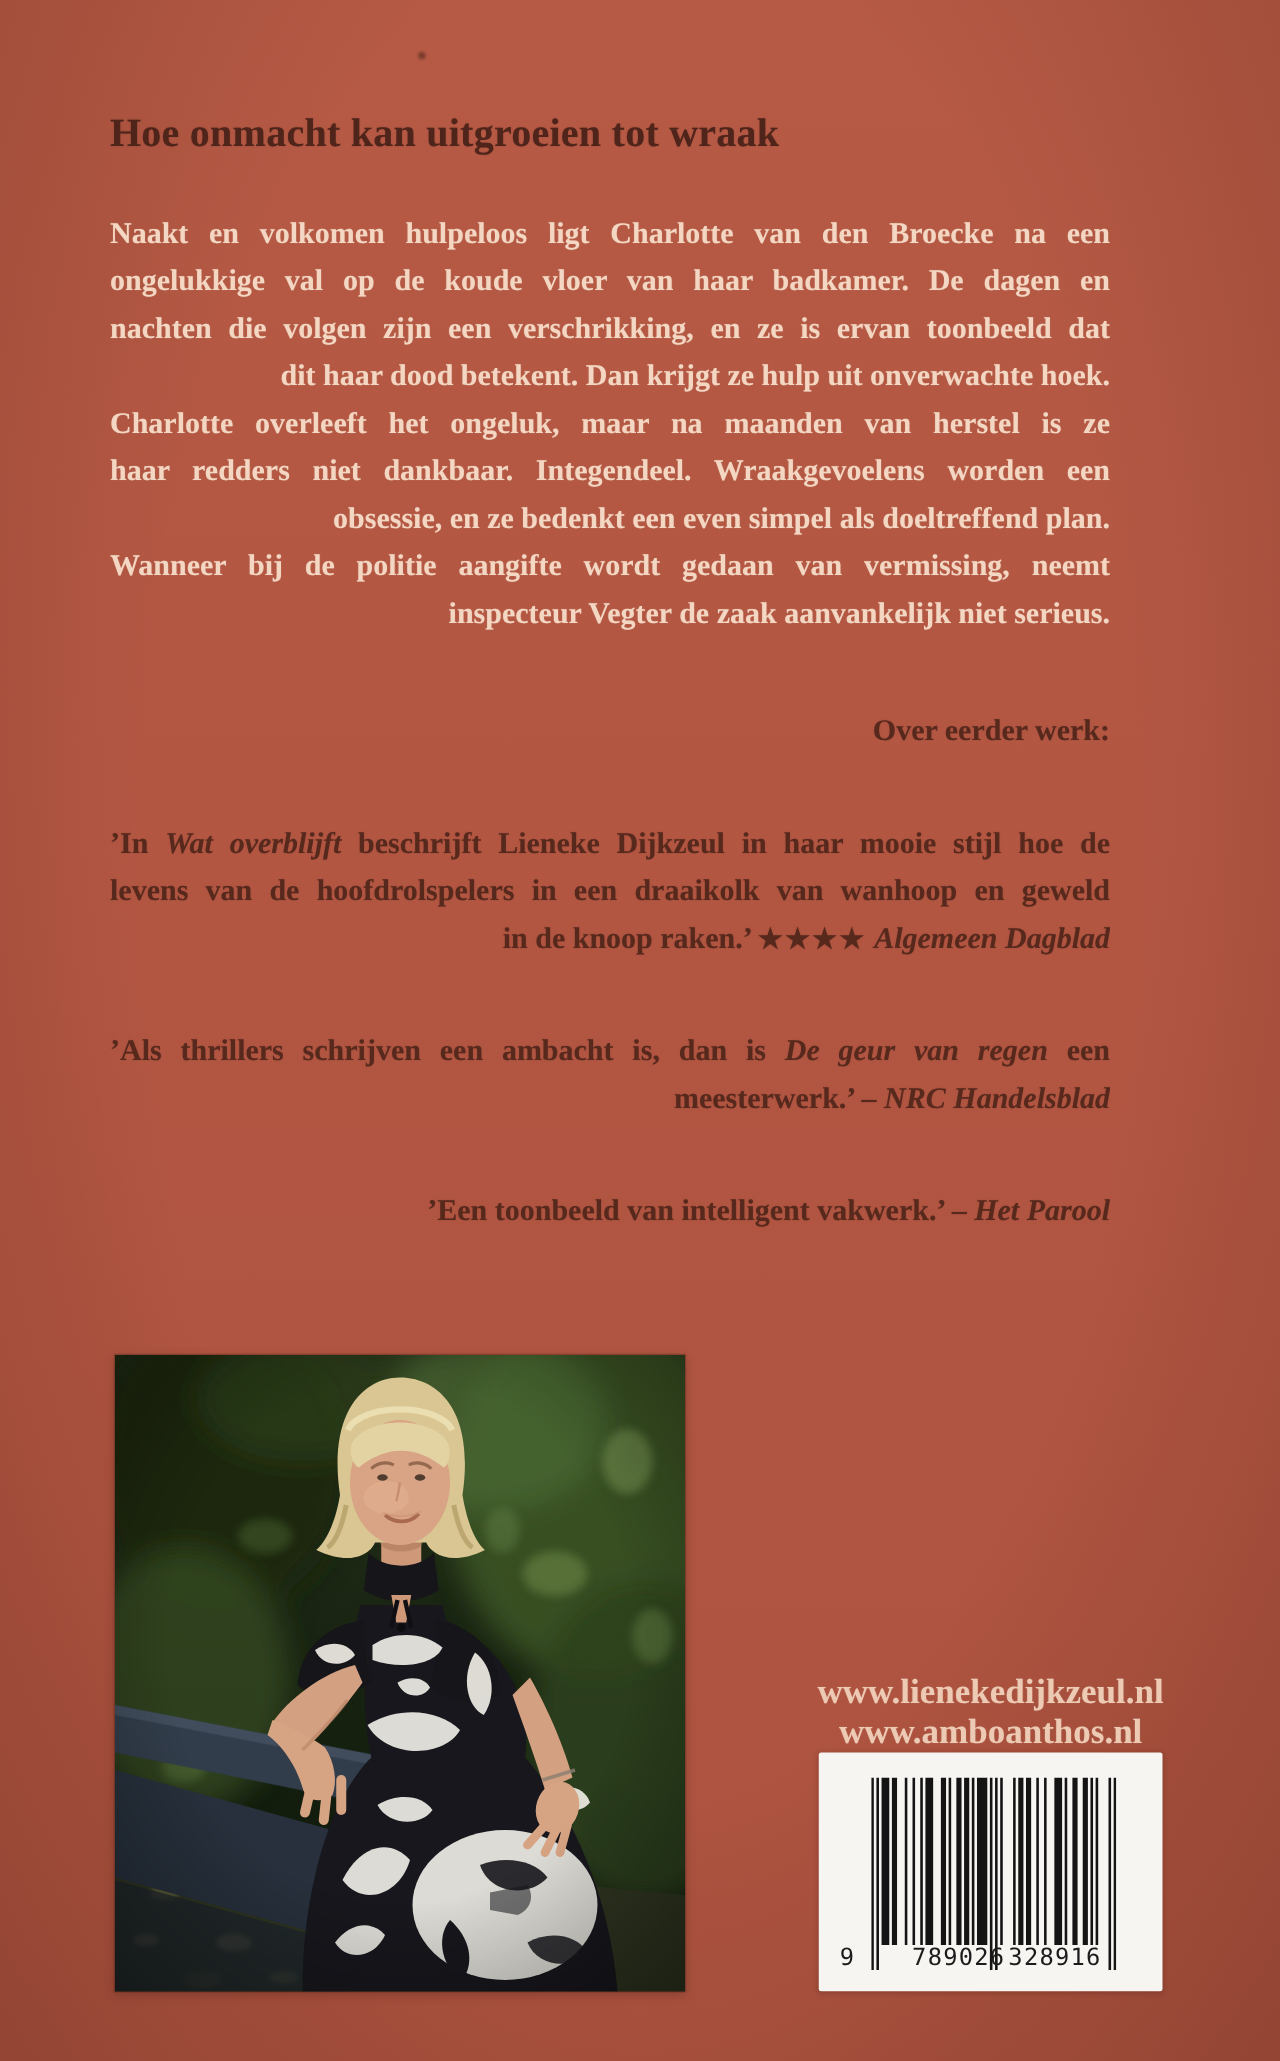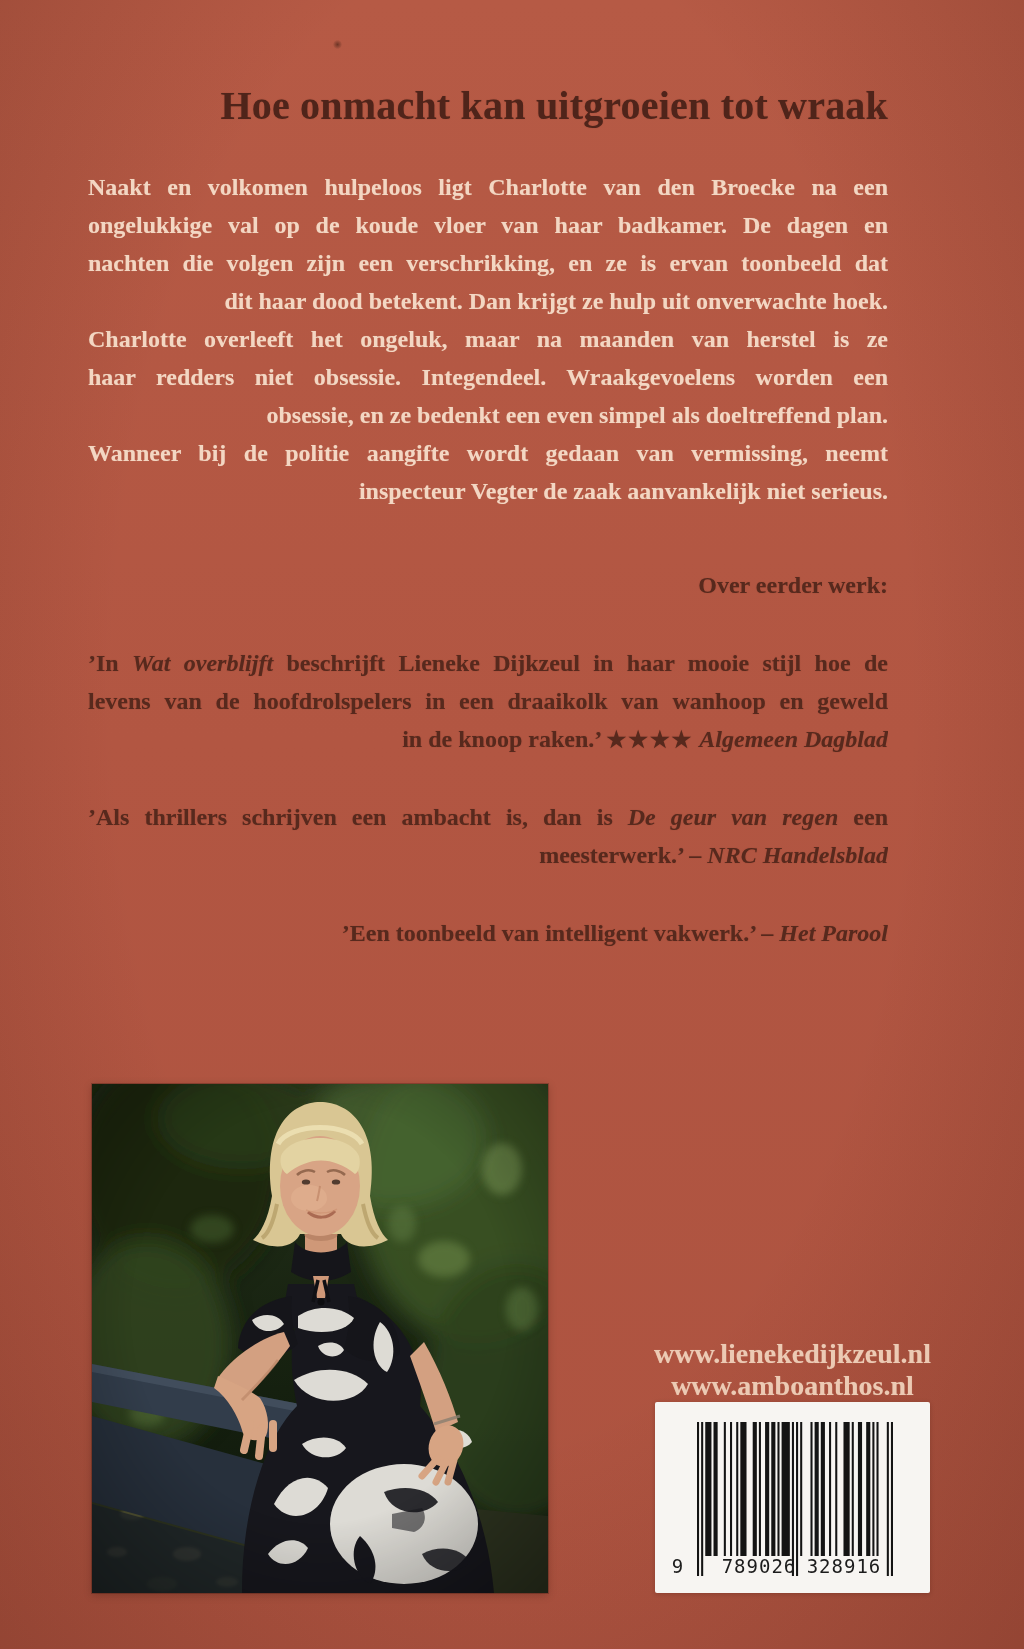--- a/index.html
+++ b/index.html
@@ -10,31 +10,31 @@
     background:
       radial-gradient(ellipse at 50% 42%, rgba(0,0,0,0) 55%, rgba(58,18,8,0.22) 100%),
       linear-gradient(180deg,#b65a45 0%, #b25642 45%, #ad5340 100%);
     overflow:hidden;
     font-family:"Liberation Serif","DejaVu Serif",serif;
   }
   .speck{position:absolute;left:333px;top:40px;width:9px;height:9px;border-radius:50%;
     background:radial-gradient(circle,#6e3526 0%, rgba(110,53,38,0) 75%);}
   .tagline{
     position:absolute;left:88px;top:86px;width:800px;
-    text-align:right;font-weight:bold;font-size:40px;line-height:40px;
+    text-align:left;font-weight:bold;font-size:32px;line-height:40px;
     color:#4f241a;letter-spacing:.2px;
     text-shadow:0 0 1px rgba(79,36,26,.4);
   }
   .textcol{position:absolute;left:88px;width:800px;}
   .synopsis{top:168px;color:#f3d7c3;text-shadow:0 0 1px rgba(243,215,195,.35);}
   .reviews{top:566px;color:#57291d;text-shadow:0 0 1px rgba(87,41,29,.35);}
   .line{font-size:24px;font-weight:bold;line-height:38px;height:38px;overflow:hidden;}
   .jl{text-align:justify;text-align-last:justify;}
   .ll{text-align:right;}
-  .rev-item{margin-top:40px;}
+  .rev-item{margin-top:52px;}
   .rev-head{margin-top:0;font-family:Liberation Serif, serif;}
   .it{font-style:italic;}
   .src{font-style:italic;font-weight:bold;}
   .stars{font-size:22px;letter-spacing:2px;}
   .photo{
     position:absolute;left:92px;top:1084px;width:456px;height:509px;
     box-shadow:0 0 0 1px rgba(40,15,8,.25), 0 2px 8px rgba(40,10,5,.25);
     background:#16200f;
   }
   .photo svg{display:block;width:100%;height:100%;}
@@ -51,42 +51,42 @@
   }
   .bars{position:absolute;left:42px;top:20px;width:196px;height:154px;}
   .bars svg{display:block;width:196px;height:154px;}
   .bcnum{
     position:absolute;top:152px;height:24px;
     font-family:"DejaVu Sans Mono","Liberation Mono",monospace;
     font-size:19px;line-height:24px;color:#1c1c1c;letter-spacing:1px;
     text-align:center;
   }
   .bc9{left:8px;width:30px;}
-  .bcleft{left:64px;width:80px;}
+  .bcleft{left:48px;width:80px;padding-left:24px;}
   .bcright{left:144px;width:90px;}
 </style>
 </head>
 <body>
 
 <div class="cover">
 
   <div class="speck"></div>
 
   <div class="tagline">Hoe onmacht kan uitgroeien tot wraak</div>
 
   <div class="textcol synopsis" id="synopsis">
       <div>
         <div class="line jl">Naakt en volkomen hulpeloos ligt Charlotte van den Broecke na een</div>
         <div class="line jl">ongelukkige val op de koude vloer van haar badkamer. De dagen en</div>
         <div class="line jl">nachten die volgen zijn een verschrikking, en ze is ervan toonbeeld dat</div>
         <div class="line ll">dit haar dood betekent. Dan krijgt ze hulp uit onverwachte hoek.</div>
       </div>
       <div>
         <div class="line jl">Charlotte overleeft het ongeluk, maar na maanden van herstel is ze</div>
-        <div class="line jl">haar redders niet obsessie. Integendeel. Wraakgevoelens worden een</div>
+        <div class="line jl">haar redders niet dankbaar. Integendeel. Wraakgevoelens worden een</div>
         <div class="line ll">obsessie, en ze bedenkt een even simpel als doeltreffend plan.</div>
       </div>
       <div>
         <div class="line jl">Wanneer bij de politie aangifte wordt gedaan van vermissing, neemt</div>
         <div class="line ll">inspecteur Vegter de zaak aanvankelijk niet serieus.</div>
       </div>
     </div>
 
   <div class="textcol reviews" id="reviews">
       <div class="line ll rev-head">Over eerder werk:</div>

